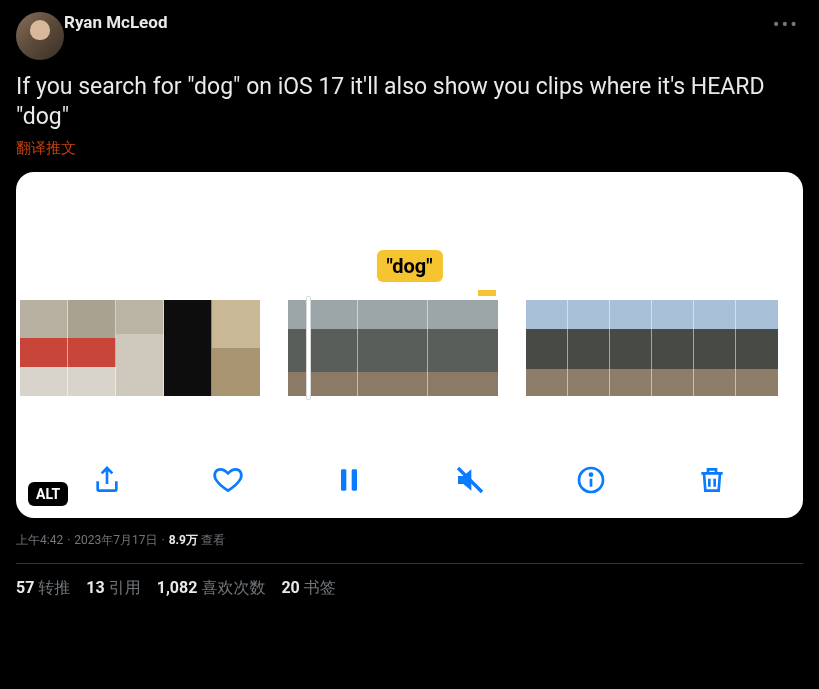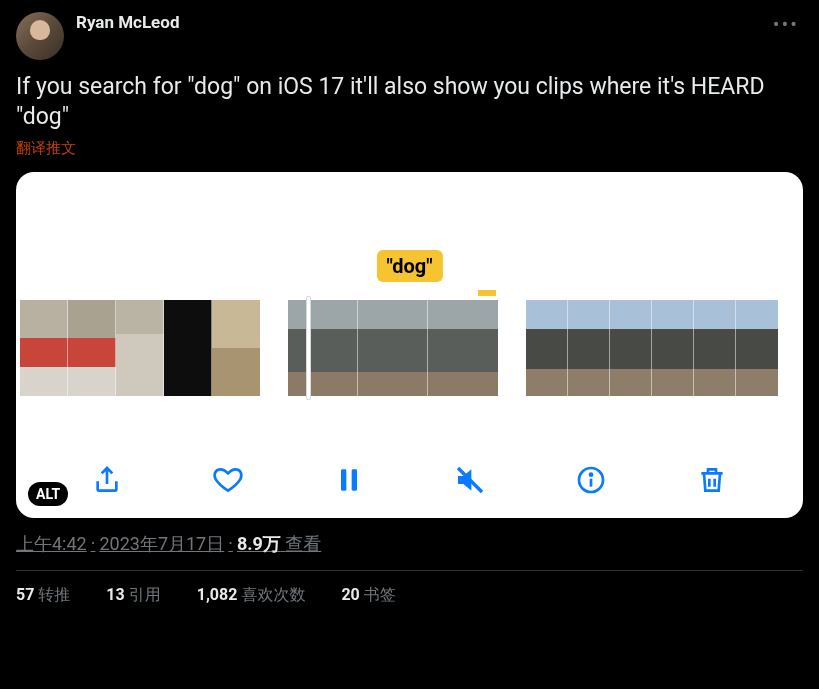--- a/index.html
+++ b/index.html
@@ -8,21 +8,20 @@
     font-family: -apple-system, BlinkMacSystemFont, "Segoe UI", Roboto, Helvetica, Arial, sans-serif;
     color: #e7e9ea;
     width: 819px;
     height: 689px;
     overflow: hidden;
     padding: 12px 16px;
   }
   .tweet-header {
     display: flex;
     align-items: flex-start;
-    gap: 12px;
     margin-bottom: 12px;
   }
   .avatar {
     width: 48px;
     height: 48px;
     border-radius: 50%;
     background: linear-gradient(135deg, #8a6d5a 0%, #5a4a3a 50%, #3a2f26 100%);
     flex-shrink: 0;
     position: relative;
     overflow: hidden;
@@ -154,35 +153,34 @@
   .tb-btn svg { width: 32px; height: 32px; stroke: currentColor; fill: none; stroke-width: 2; }
   .alt-badge {
     position: absolute;
     bottom: 12px;
     left: 12px;
     background: #000;
     color: #fff;
     font-weight: 700;
     font-size: 14px;
     padding: 4px 8px;
-    border-radius: 12px;
+    border-radius: 6px;
   }
   .meta-line {
-    font-size: 18px;
+    font-size: 12px;
     color: #71767b;
     margin-top: 14px;
     padding-bottom: 14px;
     border-bottom: 1px solid #2f3336;
-    text-decoration: underline;
   }
   .meta-line .sep { margin: 0 4px; }
   .meta-line strong { color: #e7e9ea; font-weight: 700; }
   .stats-row {
     display: flex;
-    gap: 36px;
+    gap: 16px;
     font-size: 16px;
     color: #71767b;
     padding-top: 14px;
     text-align: right;
   }
   .stats-row .stat strong { color: #e7e9ea; font-weight: 700; margin-right: 4px; }
   .stat { cursor: pointer; }
 </style>
 </head>
 <body>

